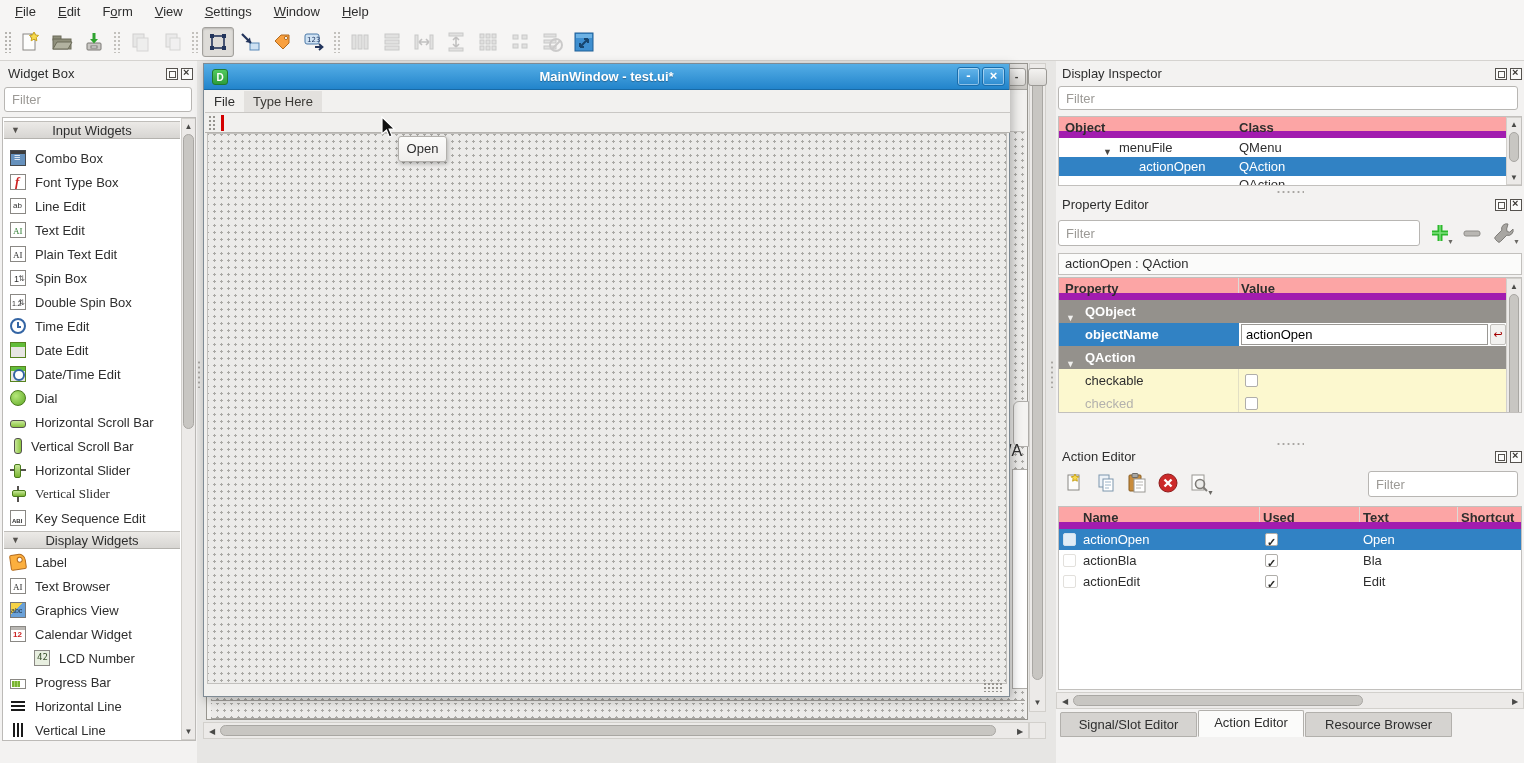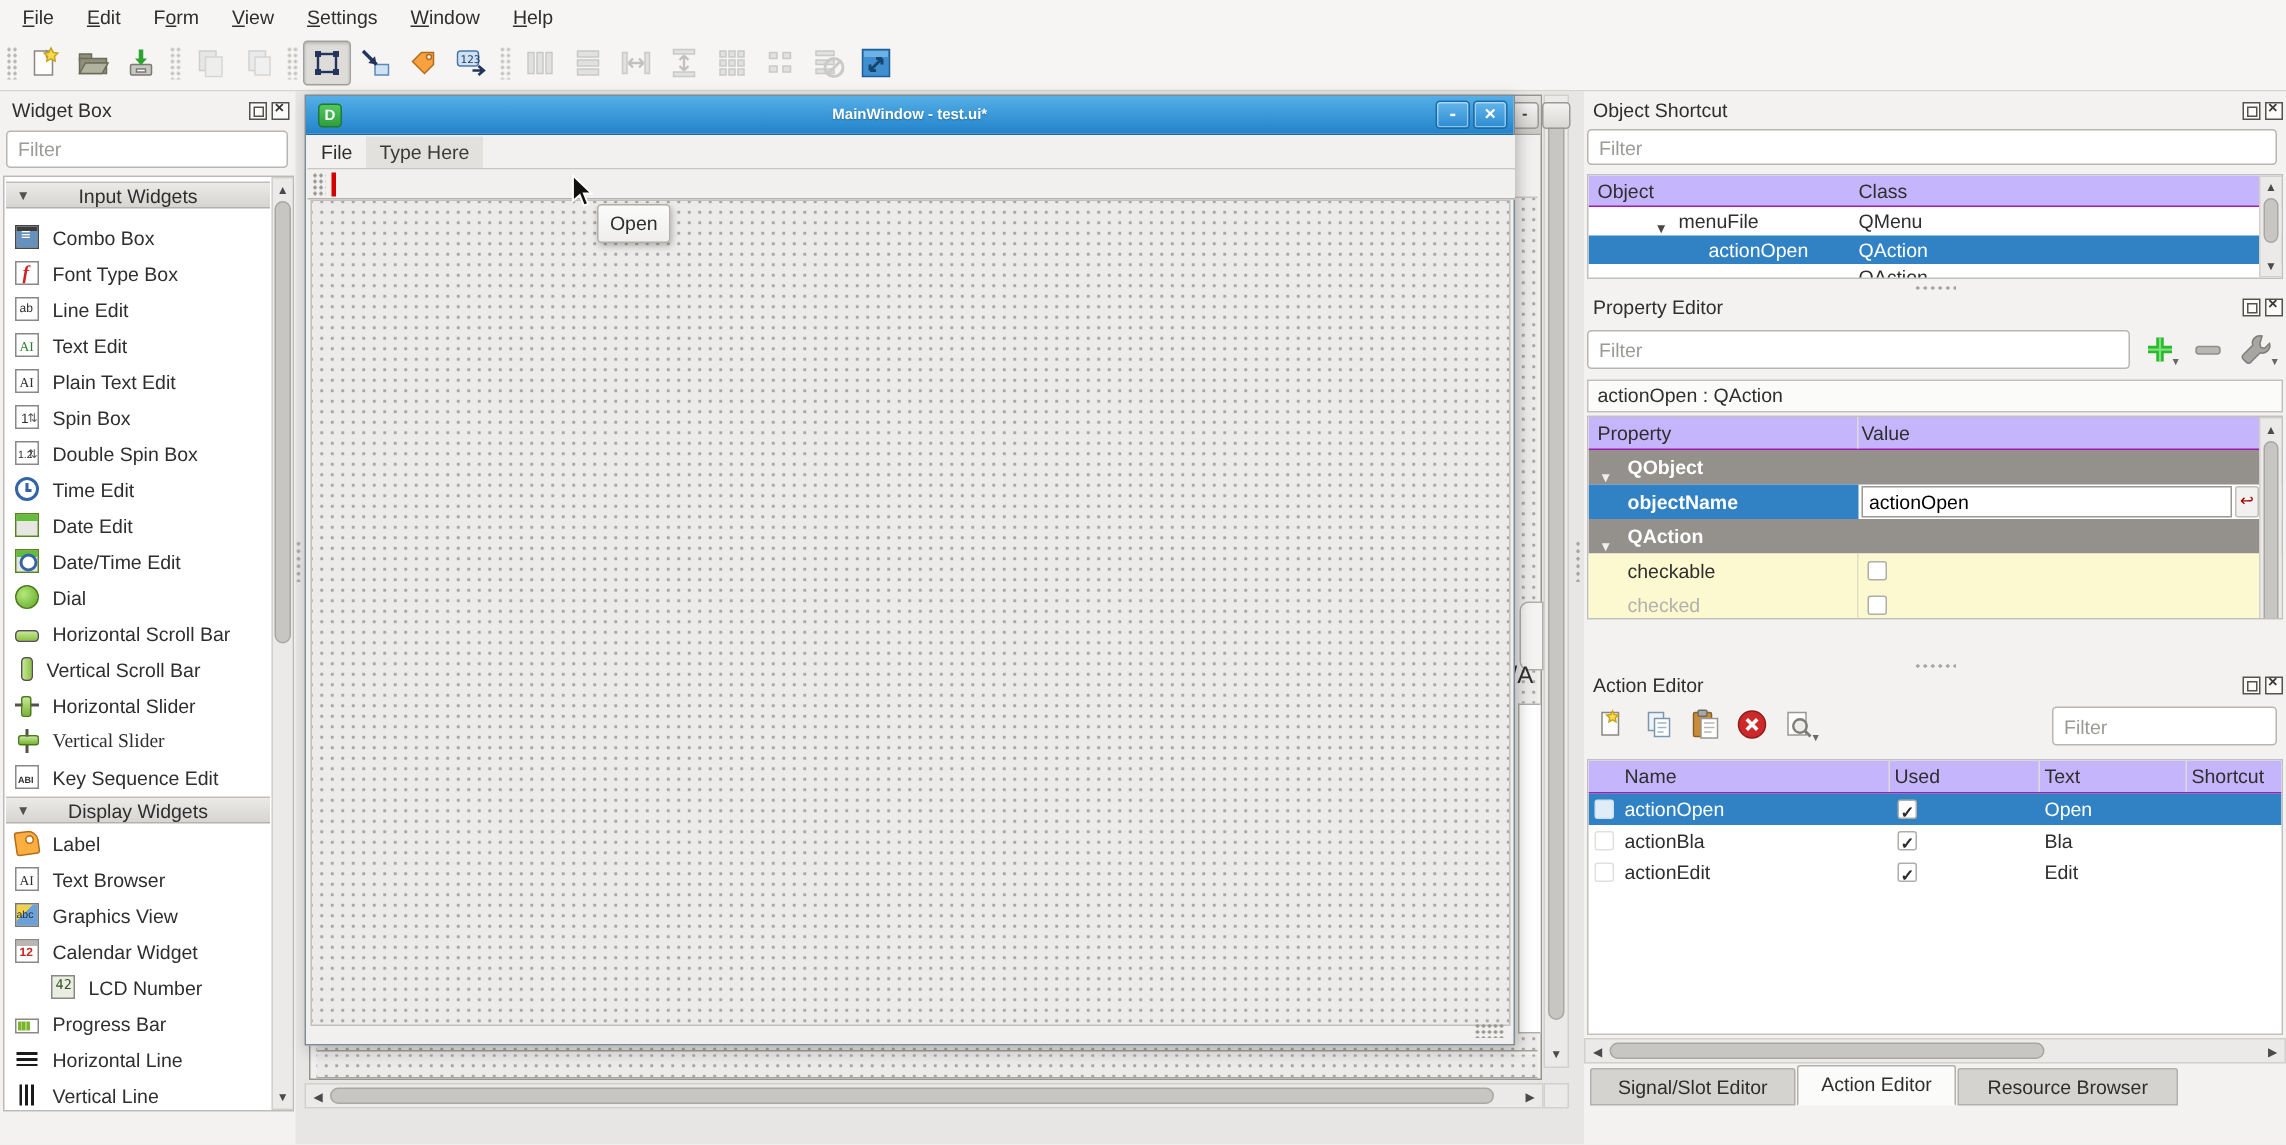--- a/index.html
+++ b/index.html
@@ -96,38 +96,38 @@
     background-size:7px 7px; background-position:3px 4px; }
   .grip-dots { background-image:radial-gradient(circle,#96948f 1px,transparent 1.2px); background-size:4px 4px; }
 
   #bg-window { left:9px; top:2px; width:822px; height:657px; background:#f1f0ee; border:1px solid #97958f; z-index:1; }
   #bg-titlebar { position:absolute; left:0; top:0; width:100%; height:26px; background:linear-gradient(#e3e1de,#c9c7c3); border-bottom:1px solid #a5a39f; }
   .graybtn { position:absolute; top:4px; width:19px; height:18px; background:linear-gradient(#f4f3f1,#d9d7d4); border:1px solid #9b9995; border-radius:3px; color:#44423e; text-align:center; line-height:15px; font-weight:bold; font-size:11px; }
 
   #main-window { left:6px; top:2px; width:807px; height:634px; background:#f1f0ee; border:1px solid #7e8a94; box-shadow:2px 3px 10px rgba(0,0,0,.28); z-index:2; }
   #mw-titlebar { position:absolute; left:0; top:0; width:100%; height:26px;
     background:linear-gradient(#55aee6,#2284cb); border-bottom:1px solid #186aa6; display:flex; align-items:center; }
-  #mw-title { position:absolute; left:0; right:0; text-align:center; color:#ffffff; font-weight:bold; font-size:10px; text-shadow:0 1px 1px rgba(0,0,0,.3); }
+  #mw-title { position:absolute; left:0; right:0; text-align:center; color:#ffffff; font-weight:bold; font-size:13px; text-shadow:0 1px 1px rgba(0,0,0,.3); }
   #designer-logo { position:absolute; left:8px; top:5px; width:16px; height:16px; background:linear-gradient(#52c95e,#2e9e3c); border:1px solid #1f7a2c; border-radius:3px; color:#fff; font-size:10px; font-weight:bold; text-align:center; line-height:15px; }
   .bluebtn { position:absolute; top:3px; width:23px; height:19px; background:linear-gradient(#64b5ea,#2d8cd1); border:1px solid #1a6dab; box-shadow:inset 0 0 0 1px rgba(255,255,255,.45); border-radius:3px; color:#fff; font-weight:bold; text-align:center; }
   #mw-menubar { position:absolute; left:1px; top:26px; width:805px; height:23px; background:#f2f1ef; border-bottom:1px solid #c9c7c4; display:flex; align-items:center; }
   #mw-menu-file { padding:0 9px; height:21px; line-height:21px; }
   #mw-menu-typehere { height:21px; line-height:21px; padding:0 9px; background:#e3e1de; color:#3c3a36; }
   #mw-toolbar { position:absolute; left:1px; top:49px; width:805px; height:20px; background:#f1f0ee; border-bottom:1px solid #b5b3af; }
   #red-indicator { position:absolute; left:16px; top:2px; width:3px; height:16px; background:#d40000; }
   #mw-form { position:absolute; left:3px; top:69px; width:800px; height:551px; border:1px solid #c2c0bd; }
   #mw-grip { position:absolute; right:6px; bottom:4px; width:20px; height:10px; }
 
   
   #drag-open { left:398px; top:136px; width:49px; height:26px; background:linear-gradient(#fbfbfa,#efeeec); border:1px solid #b2b0ac; border-radius:3px; box-shadow:1px 2px 4px rgba(0,0,0,.25); text-align:center; line-height:24px; z-index:6; }
   #cursor { z-index:7; left:381px; top:116px; }
 
   
   .tablebox { background:#ffffff; border:1px solid #c2c0bd; overflow:hidden; }
-  .thead { position:absolute; left:0; top:0; width:100%; background:#c4b5fd; border-bottom:1px solid #a21caf; }
+  .thead { position:absolute; left:0; top:0; width:100%; background:#fca5a5; border-bottom:7px solid #a21caf;font-weight:bold; }
   .th { position:absolute; top:0; line-height:21px; color:#2e2e2e; }
   .trow { position:absolute; left:0; width:100%; }
   .trow.selected { background:#3182c4; color:#ffffff; }
   .cell { position:absolute; top:0; white-space:nowrap; }
   .group-row { background:#94918c; color:#ffffff; font-weight:bold; }
   .prop-row { background:#fcf8cf; }
   .prop-row .divider, .hdr-divider { position:absolute; top:0; bottom:0; width:1px; background:#e2dfc4; }
   .checkbox { position:absolute; width:13px; height:13px; background:#fff; border:1px solid #b0aeaa; border-radius:2px; }
   .checkbox.checked::after { content:"✓"; position:absolute; left:1px; top:-2px; font-size:11px; color:#2a2a28; font-weight:bold; }
   .exp-arrow { font-size:9px; color:#4a4844; position:absolute; }
@@ -470,21 +470,21 @@
     <div class="abs" style="left:832px;top:661px;width:17px;height:17px;background:#eceae8;border:1px solid #d2d0cc;"></div>
   </div>
 
   <div id="drag-open" class="abs">Open</div>
   <svg id="cursor" class="abs" width="18" height="24">
     <polygon points="1,1 1,18 5.5,14 8.3,21 11,19.8 8.2,13 13.5,13" fill="#111" stroke="#fff" stroke-width="1.2"></polygon>
   </svg>
 
   <div class="abs" style="left:1056px;top:61px;width:468px;height:702px;background:#f3f2f1;"></div>
 
-  <div class="abs panel-title" style="left:1062px;top:66px;">Object Shortcut</div>
+  <div class="abs panel-title" style="left:1062px;top:66px;">Display Inspector</div>
   <span class="pbtn float abs" style="left:1495px;top:68px;"></span>
   <span class="pbtn close abs" style="left:1510px;top:68px;"></span>
   <input class="abs filter-input" style="left: 1058px; top: 86px; width: 460px; height: 24px;" placeholder="Filter">
 
   <div class="abs tablebox" style="left:1058px;top:116px;width:464px;height:70px;">
     <div class="thead" style="height:21px;">
       <span class="th" style="left:6px;">Object</span>
       <span class="th" style="left:180px;">Class</span>
     </div>
     <div class="trow" style="top:21px;height:19px;line-height:19px;">

